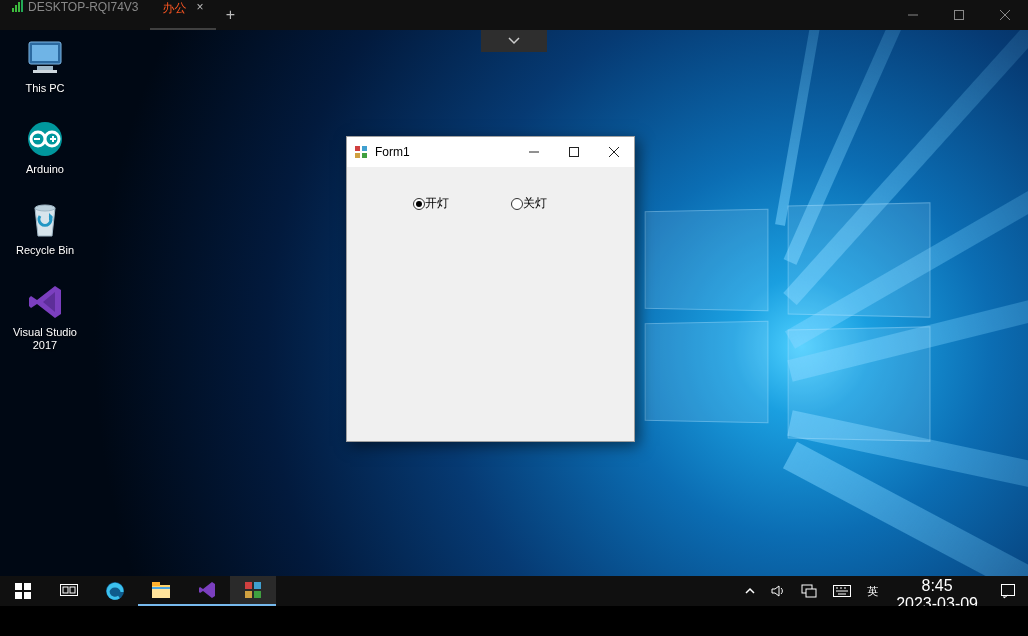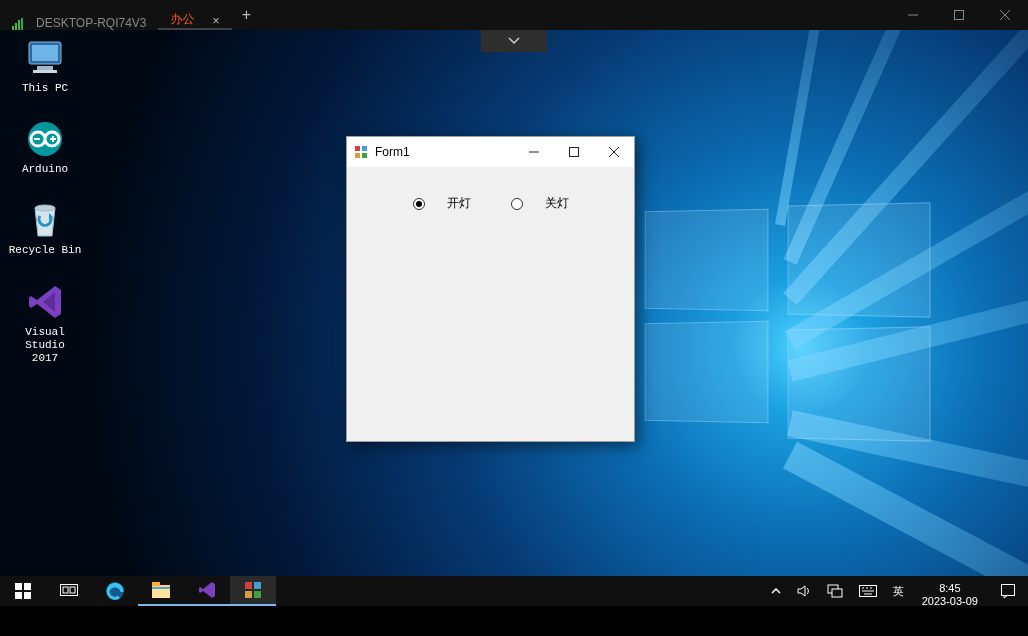--- a/index.html
+++ b/index.html
@@ -1,21 +1,21 @@
 <!DOCTYPE html>
 <html><head>
 <meta charset="utf-8">
 <style>
   * { margin: 0; padding: 0; box-sizing: border-box; user-select: none; }
   html, body { width: 1028px; height: 636px; overflow: hidden; font-family: "Segoe UI", "Microsoft YaHei", sans-serif; }
   body { background: #000; }
 
   
   .remote-tabbar { height: 30px; background: #111; display: flex; align-items: stretch; color: #999; font-size: 12px; }
-  .remote-tabbar .rtab { display: flex; align-items: flex-end; padding: 0 12px; gap: 12px; }
+  .remote-tabbar .rtab { display: flex; align-items: flex-start; padding: 0 12px; gap: 4px; }
   .remote-tabbar .rtab.host .bars svg { display:block;}
   .remote-tabbar .rtab.host .host-name { color: #888; }
   .remote-tabbar .rtab.active { border-bottom: 2px solid #404040; }
   .remote-tabbar .rtab.active .tab-label { color: #ff5722; }
   .remote-tabbar .close-x { color:#bbb; margin-left:6px; }
   .remote-tabbar .newtab { width:30px; display:flex; align-items:center; justify-content:center; color:#bbb; font-size:16px;}
   .remote-winbtns { margin-left:auto; display:flex; }
   .remote-winbtns .wbtn { width:46px; display:flex; align-items:center; justify-content:center; color:#888; }
   .remote-winbtns .wbtn svg{display:block;}
 
@@ -40,48 +40,48 @@
   .winlogo .p4{left:142px;top:118px;width:150px;height:112px;}
 
   
   .drop-chevron { position:absolute; top:0; left:50%; transform:translateX(-50%); width:66px; height:22px; background:#2e2e2e; display:flex; align-items:center; justify-content:center; color:#ccc; }
   .drop-chevron svg{display:block;}
 
   
   .desktop-icons { position:absolute; left:6px; top:8px; width:84px; }
   .dicon { width:78px; text-align:center; color:#fff; font-size:11px; margin-bottom:24px; text-shadow:0 1px 2px rgba(0,0,0,0.8);}
   .dicon .glyph{ width:44px; height:40px; margin:0 auto 4px; display:flex; align-items:center; justify-content:center; }
-  .dicon .label{ line-height:1.2;font-family:Liberation Mono, monospace; }
+  .dicon .label{ line-height:1.2; }
 
   .glyph.pc{background:none;}
   .glyph.pc svg, .glyph.bin svg, .glyph.arduino svg, .glyph.sun svg, .glyph.vs svg{display:block;}
 
   
   .form1 { position:absolute; left:346px; top:106px; width:289px; height:306px; background:#f0f0f0; border:1px solid #9f9f9f; box-shadow: 4px 4px 14px rgba(0,0,0,0.5);}
   .form1 .titlebar{height:30px; background:#fff; display:flex; align-items:center; font-size:12px; color:#000;}
   .form1 .tb-icon{width:16px;height:16px;margin:0 6px; display:flex;align-items:center;justify-content:center;}
   .form1 .tb-title{flex:0 0 auto;}
   .form1 .tb-spacer{flex:1;}
   .form1 .tb-btn{width:40px;height:30px;display:flex;align-items:center;justify-content:center;color:#222;}
   .form1 .tb-btn svg{display:block;}
   .form1 .client{position:relative; height:calc(100% - 30px); background:#f0f0f0;}
-  .radio{position:absolute; top:28px; display:flex; align-items:center; font-size:12px; color:#000; gap:22px;}
+  .radio{position:absolute; top:28px; display:flex; align-items:center; font-size:12px; color:#000; gap:0;}
   .radio .dot{width:12px;height:12px;border:1px solid #333;border-radius:50%;display:flex;align-items:center;justify-content:center;background:#fff;}
   .radio .dot.checked::after{content:"";width:6px;height:6px;background:#000;border-radius:50%;}
   .r1{left:66px;} .r2{left:164px;}
 
   
   .taskbar { position:absolute; left:0; bottom:0; width:100%; height:30px; background:#101010; display:flex; align-items:stretch; color:#fff; }
   .tbtn{width:46px;display:flex;align-items:center;justify-content:center;}
   .tbtn svg{display:block;}
   .tbtn.active{background:#2a2a2a;border-bottom:2px solid #76b9ed;}
   .tbtn.running{border-bottom:2px solid #76b9ed;}
   .tray{margin-left:auto;display:flex;align-items:stretch;}
   .tray .titem{padding:0 8px;display:flex;align-items:center;justify-content:center;font-size:11px;color:#fff;}
-  .tray .clock{flex-direction:column;line-height:1.1;font-size:11px; padding:0 10px;margin-top:7px;}
+  .tray .clock{flex-direction:column;line-height:1.1;font-size:16px; padding:0 10px;margin-top:7px;}
   .tray .notif{width:40px;}
 </style>
 </head>
 <body>
 
 <div class="remote-tabbar">
   <div class="rtab host">
     <span class="bars">
       <svg width="12" height="12">
           <rect x="0" y="8" width="2" height="4" fill="#3dbb3d"></rect>

